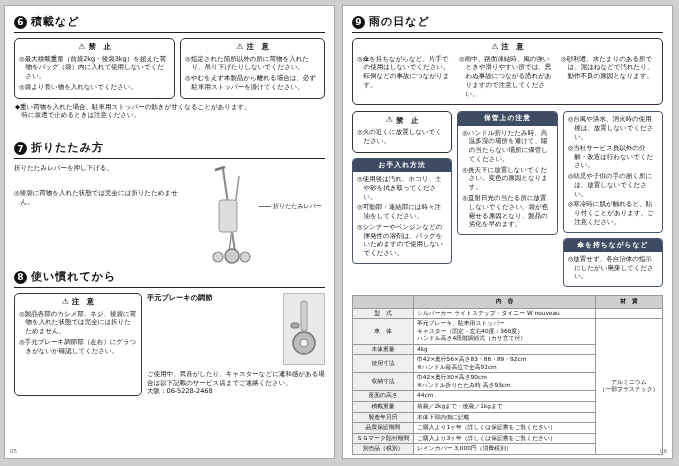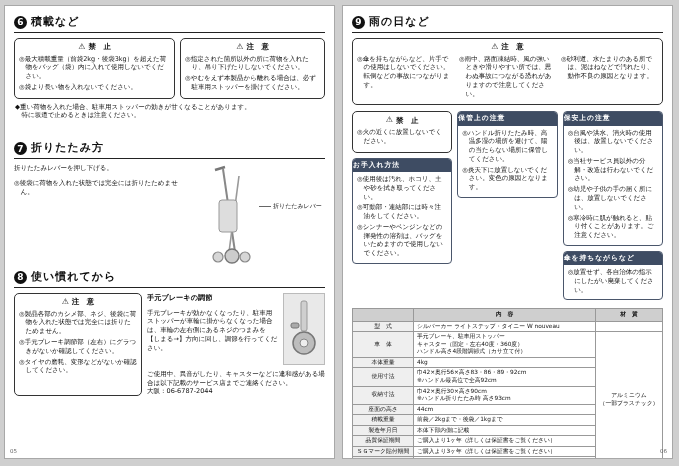--- a/index.html
+++ b/index.html
@@ -10,21 +10,21 @@
   .sec-num{flex:0 0 auto;width:13px;height:13px;border-radius:50%;background:#111;color:#fff;font-size:9px;font-weight:bold;display:flex;align-items:center;justify-content:center}
   .sec-title{font-size:11px;font-weight:bold;letter-spacing:1px}
   .row{display:flex;gap:5px;align-items:stretch}
   .warnbox{border:1.2px solid #333;border-radius:5px;padding:3px 4px 4px;background:#fff}
   .wb-head{display:flex;align-items:center;justify-content:center;gap:3px;font-weight:bold;font-size:7.5px;margin-bottom:2px}
   .warn-icon{font-size:8px}
   .item{text-indent:-6.5px;padding-left:6.5px;margin-bottom:2px}
   .pre{white-space:pre-line}
   .note{margin:4px 1px 21px;font-size:6.5px}
   .subbox{border:1px solid #4a566b;border-radius:4px;overflow:hidden;background:#fff;margin-bottom:5px}
-  .subbox-head{background:#3e4c63;color:#fff;font-weight:bold;font-size:6.8px;padding:2px 0;letter-spacing:1px}
+  .subbox-head{background:#3e4c63;color:#fff;text-align:center;font-weight:bold;font-size:6.8px;padding:2px 0;letter-spacing:1px}
   .subbox-body{padding:3px 4px}
   .fig-row{display:flex;align-items:flex-start;gap:2px}
   .fig-label{font-size:6px;margin-top:38px;white-space:nowrap}
   .leader{width:12px;border-top:1px solid #666;margin-top:42px}
   .brake-title{font-weight:bold;font-size:7.2px;margin-bottom:6px}
   table.spec{width:100%;border-collapse:collapse;font-size:5.8px;line-height:1.3;margin-top:3px}
   .spec th,.spec td{border:1px solid #999;padding:1px 3px;vertical-align:middle}
   .spec th{background:#cfcfcf;text-align:center;font-weight:bold;padding:2px}
   .spec td.lbl{background:#efefef;text-align:center;width:54px;white-space:nowrap}
   .spec td.mat{width:60px;text-align:center}
@@ -67,21 +67,21 @@
     <div class="note pre">◆重い荷物を入れた場合、駐車用ストッパーの効きが甘くなることがあります。
 　特に坂道で止めるときは注意ください。</div>
 
     <div class="sec-header">
       <span class="sec-num">7</span>
       <span class="sec-title">折りたたみ方</span>
     </div>
 
     <div class="row" style="margin-bottom:6px">
       <div style="flex:1">
-        <div style="margin-bottom:6px">折りたたみレバーを押し下げる。</div>
+        <div style="margin-bottom:16px">折りたたみレバーを押し下げる。</div>
         <div class="item">◎後袋に荷物を入れた状態では完全には折りたためません。</div>
       </div>
       <div class="fig-row" style="width:130px">
         <svg width="62" height="100" viewBox="0 0 62 100">
           <line x1="20" y1="6" x2="30" y2="3" stroke="#777" stroke-width="2.5"></line>
           <line x1="28" y1="5" x2="40" y2="88" stroke="#888" stroke-width="2"></line>
           <line x1="44" y1="12" x2="34" y2="88" stroke="#999" stroke-width="1.6"></line>
           <rect x="24" y="36" width="18" height="32" rx="3" fill="#ddd" stroke="#999" stroke-width="1"></rect>
           <circle cx="37" cy="92" r="7" fill="#ccc" stroke="#777" stroke-width="1.4"></circle>
           <circle cx="50" cy="93" r="5" fill="#d6d6d6" stroke="#888" stroke-width="1.2"></circle>
@@ -98,39 +98,37 @@
     </div>
 
     <div class="row">
       <div class="warnbox" style="flex:0 0 118px">
         <div class="wb-head">
           <span class="warn-icon">⚠</span>
           <span>注　意</span>
         </div>
         <div class="item">◎製品各部のカシメ部、ネジ、後袋に荷物を入れた状態では完全には折りたためません。</div>
         <div class="item">◎手元ブレーキ調節部（左右）にグラつきがないか確認してください。</div>
-        <div class="item">◎タイヤの磨耗、変形などがないか確認してください。</div>
       </div>
       <div style="flex:1">
         <div class="row">
           <div style="flex:1">
             <div class="brake-title">手元ブレーキの調節</div>
-            <div>手元ブレーキが効かなくなったり、駐車用ストッパーが車輪に掛からなくなった場合は、車輪の左右側にあるネジのつまみを【しまる→】方向に回し、調節を行ってください。</div>
           </div>
           <div class="photo" style="width:40px;height:70px">
             <svg width="30" height="60" viewBox="0 0 30 60">
               <rect x="12" y="2" width="6" height="30" rx="2" fill="#cfcfcf" stroke="#999"></rect>
               <circle cx="15" cy="44" r="11" fill="#bdbdbd" stroke="#777" stroke-width="1.5"></circle>
               <circle cx="15" cy="44" r="4" fill="#eee" stroke="#888"></circle>
               <rect x="2" y="24" width="8" height="5" rx="2" fill="#aaa" stroke="#777"></rect>
             </svg>
           </div>
         </div>
         <div class="pre" style="margin-top:5px">ご使用中、異音がしたり、キャスターなどに違和感がある場合は以下記載のサービス店までご連絡ください。
-大阪：06-6787-2044</div>
+大阪：06-5228-2468</div>
       </div>
     </div>
 
     <span class="pagenum left">05</span>
   </div>
 
   <div class="page">
 
     <div class="sec-header">
       <span class="sec-num">9</span>
@@ -168,27 +166,27 @@
           </div>
         </div>
       </div>
 
       <div style="flex:1">
         <div class="subbox">
           <div class="subbox-head">保管上の注意</div>
           <div class="subbox-body">
             <div class="item">◎ハンドル折りたたみ時、高温多湿の場所を避けて、陽の当たらない場所に保管してください。</div>
             <div class="item">◎炎天下に放置しないでください。変色の原因となります。</div>
-          </div>
-        </div>
-      </div>
-
-      <div style="flex:1">
-        <div class="subbox">
-          <div class="subbox-head">保安上の注意</div>
+            <div class="item">◎直射日光の当たる所に放置しないでください。袋が色褪せる原因となり、製品の劣化を早めます。</div>
+          </div>
+        </div>
+      </div>
+
+      <div style="flex:1">
+        <div class="subbox">
           <div class="subbox-body">
             <div class="item">◎台風や洪水、消火時の使用後は、放置しないでください。</div>
             <div class="item">◎当社サービス員以外の分解・改造は行わないでください。</div>
             <div class="item">◎幼児や子供の手の届く所には、放置しないでください。</div>
             <div class="item">◎寒冷時に肌が触れると、貼り付くことがあります。ご注意ください。</div>
           </div>
         </div>
         <div class="subbox">
           <div class="subbox-head">傘を持ちながらなど</div>
           <div class="subbox-body">

